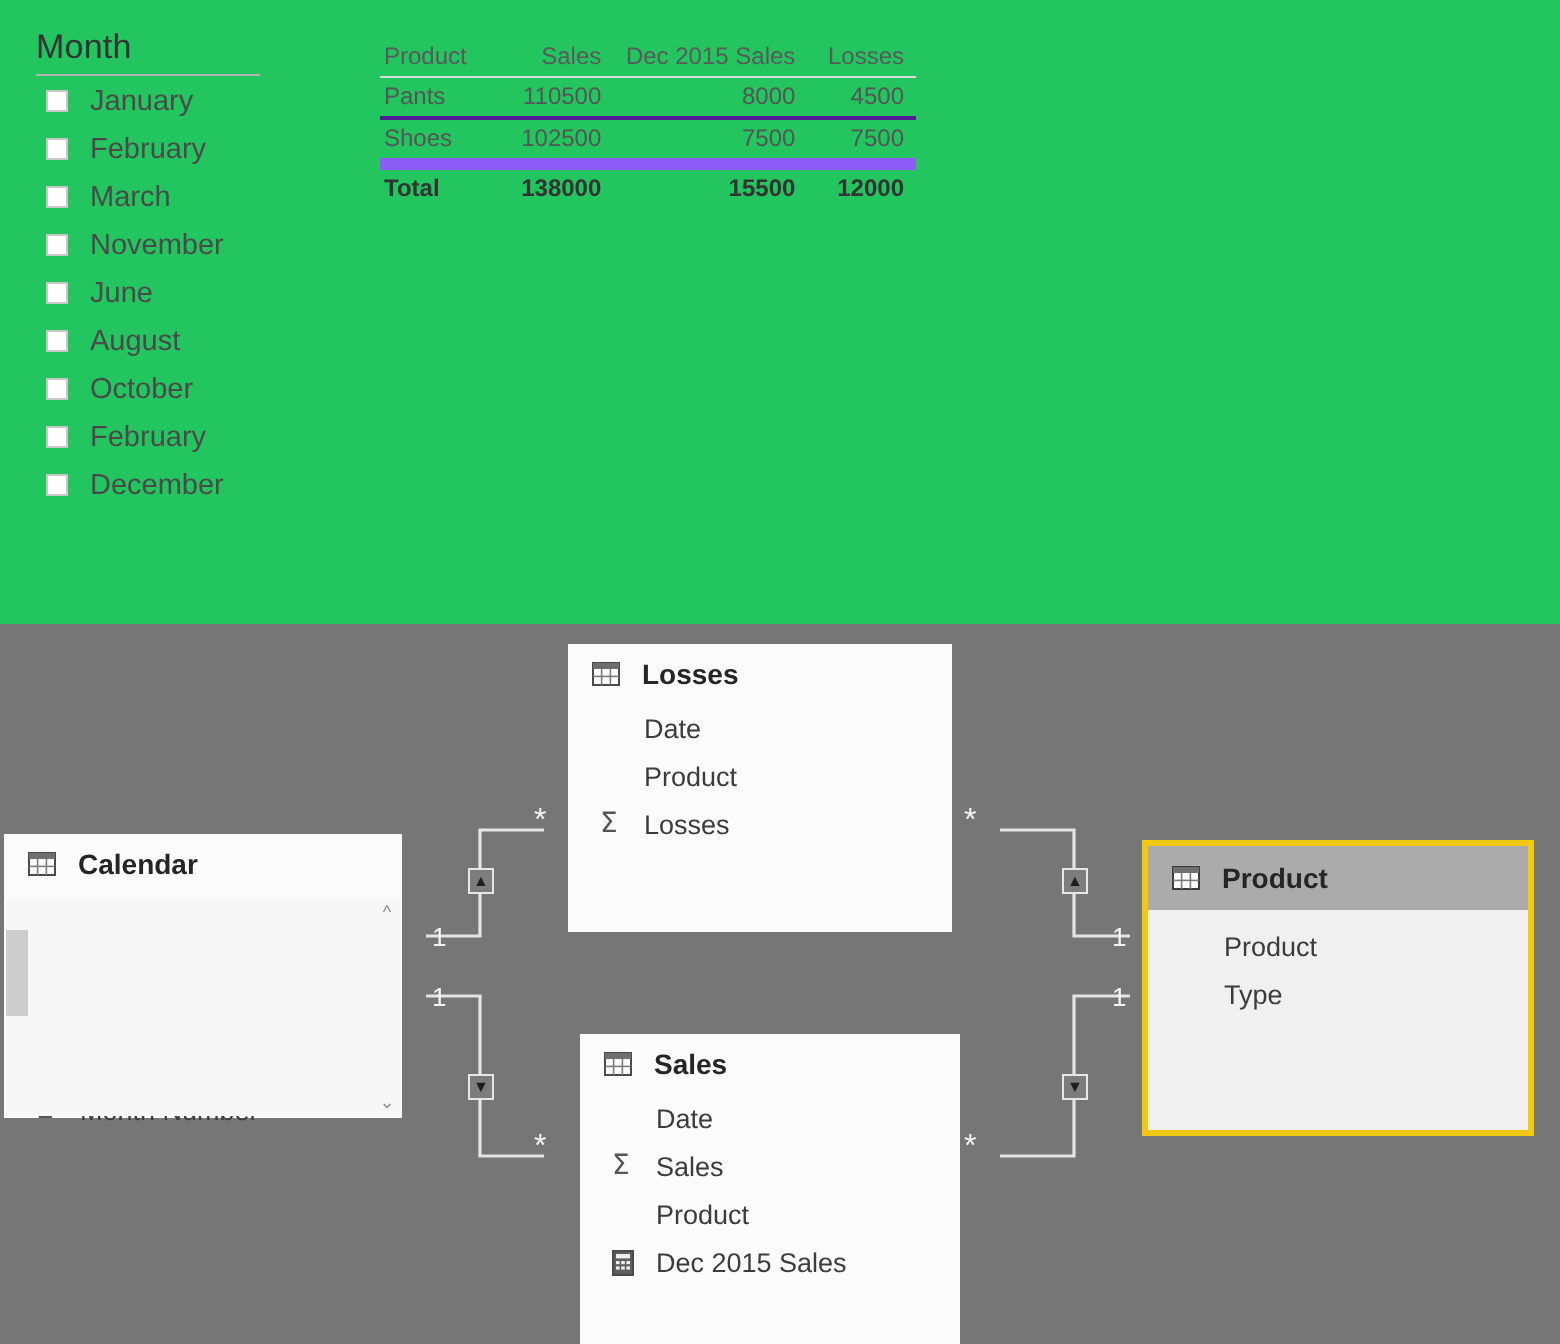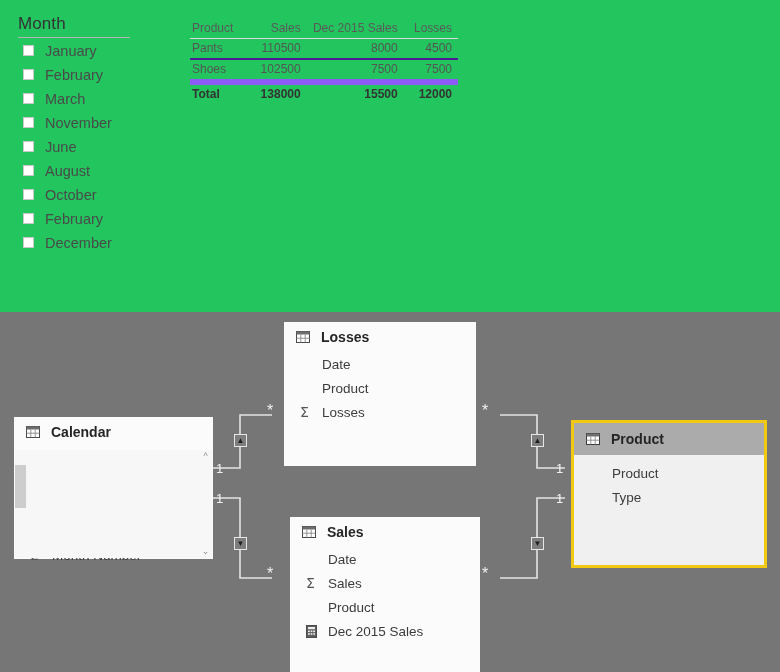--- a/index.html
+++ b/index.html
@@ -354,21 +354,21 @@
     <div class="field-row">
       <span class="field-icon"></span>
       <span class="field-label">Product</span>
     </div>
     <div class="field-row">
       <span class="field-icon sigma">Σ</span>
       <span class="field-label">Losses</span>
     </div>
   </div>
 
-  <div class="entity-card plain" style="left:14px; top:105px; width:199px; height:142px;">
+  <div class="entity-card plain" style="left:2px; top:105px; width:199px; height:142px;">
     <div class="entity-header">
       <span class="field-icon">
         <svg width="14" height="12" viewBox="0 0 14 12">
           <rect x="0.5" y="0.5" width="13" height="11" fill="#ffffff" stroke="#4a4a4a"></rect>
           <rect x="0.5" y="0.5" width="13" height="3" fill="#6e6e6e"></rect>
           <line x1="4.8" y1="3.5" x2="4.8" y2="11.5" stroke="#7a7a7a" stroke-width="0.8"></line>
           <line x1="9.2" y1="3.5" x2="9.2" y2="11.5" stroke="#7a7a7a" stroke-width="0.8"></line>
           <line x1="0.5" y1="7.2" x2="13.5" y2="7.2" stroke="#7a7a7a" stroke-width="0.8"></line>
         </svg>
       </span>

